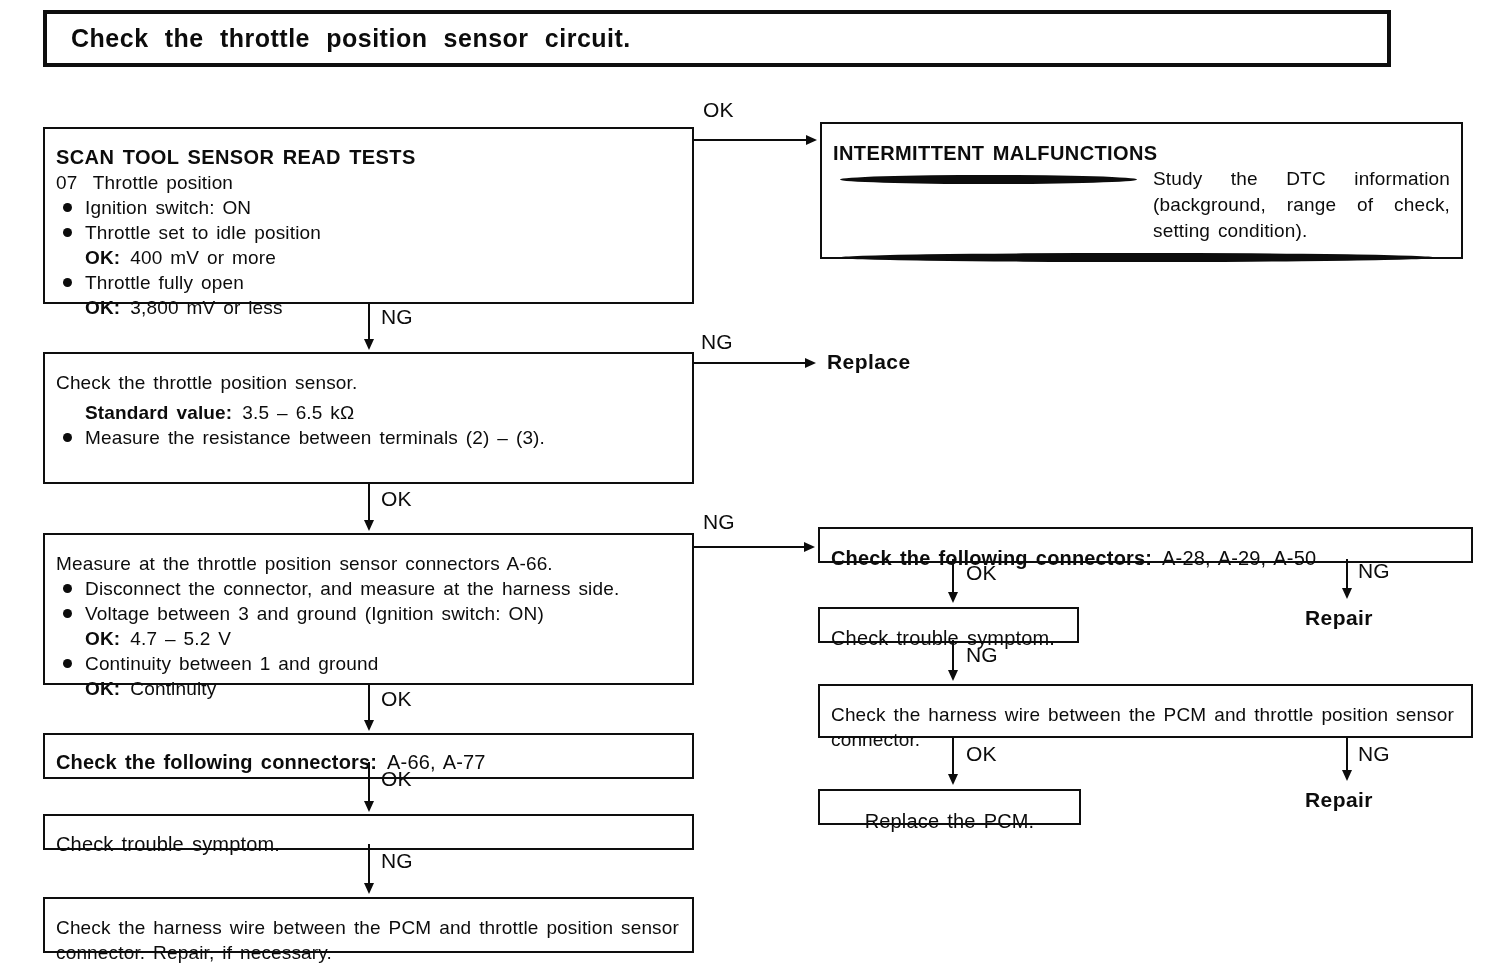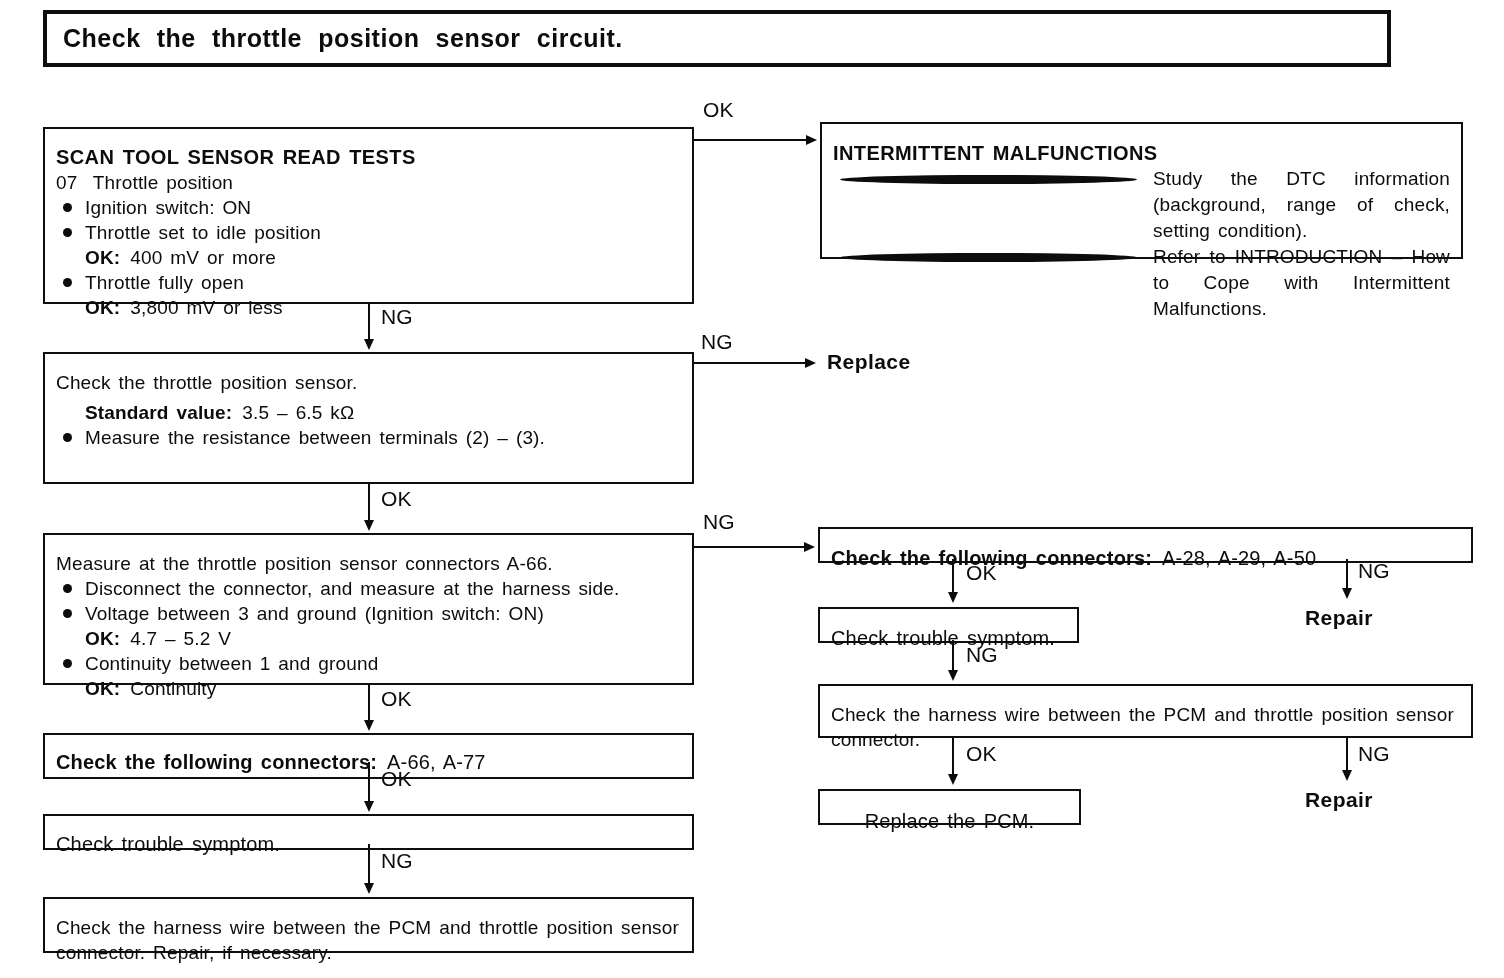--- a/index.html
+++ b/index.html
@@ -7,21 +7,21 @@
     position:relative; width:1504px; height:978px; background:#ffffff;
     font-family:"Liberation Sans", sans-serif; color:#0c0c0c;
     word-spacing:0.15em; letter-spacing:0.01em;
   }
   .box {
     position:absolute; box-sizing:border-box; background:#ffffff;
     border:2px solid #0e0e0e; font-size:19px; line-height:25px; padding:16px 11px;
   }
   .title-box {
     left:43px; top:10px; width:1348px; height:57px; border-width:4px;
-    font-size:25px; font-weight:700; line-height:49px; padding:0 16px;
+    font-size:25px; font-weight:700; line-height:49px; padding:0 24px;
     word-spacing:0.35em; letter-spacing:0.02em;
   }
   .b-scan      { left:43px;  top:127px; width:651px; height:177px; }
   .b-int       { left:820px; top:122px; width:643px; height:137px; line-height:26px; }
   .b-sensor    { left:43px;  top:352px; width:651px; height:132px; }
   .b-measure   { left:43px;  top:533px; width:651px; height:152px; }
   .b-conn-l    { left:43px;  top:733px; width:651px; height:46px;  font-size:20px; line-height:23px; }
   .b-trouble-l { left:43px;  top:814px; width:651px; height:30px;  font-size:20px; line-height:24px; }
   .b-harness-l { left:43px;  top:897px; width:651px; height:56px;  line-height:25px; }
   .b-conn-r    { left:818px; top:527px; width:655px; height:32px;  font-size:20px; line-height:26px; }
@@ -105,21 +105,20 @@
   </div>
 
   <div class="box b-int">
     <div class="bh">INTERMITTENT MALFUNCTIONS</div>
     <div class="li">
       <span class="dot"></span>
       <span>Study the DTC information (background, range of check, setting condition).</span>
     </div>
     <div class="li">
       <span class="dot"></span>
-      <span>Refer to INTRODUCTION – How to Cope with Intermittent Malfunctions.</span>
     </div>
   </div>
 
   <div class="box b-sensor">
     <div>Check the throttle position sensor.</div>
     <div class="ind mt6">
       <b>Standard value:</b><span class="gap">3.5 – 6.5 kΩ</span>
     </div>
     <div class="li">
       <span class="dot"></span>

